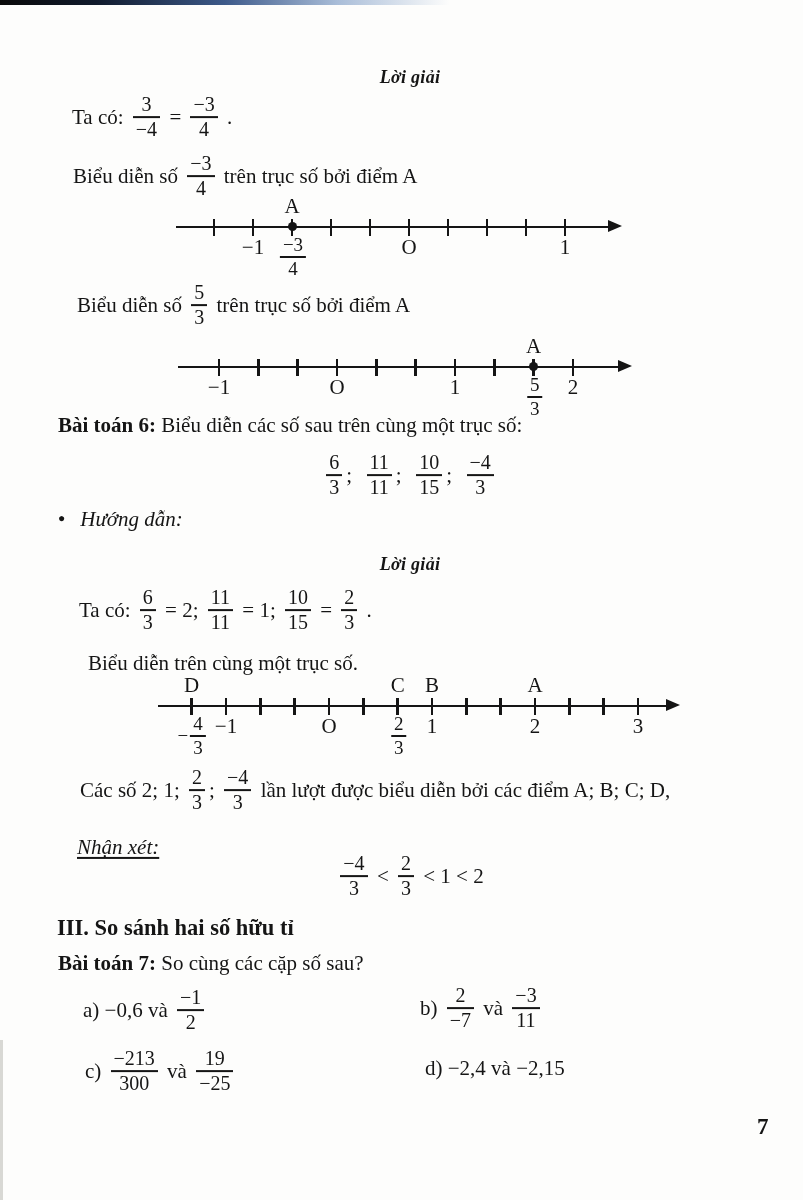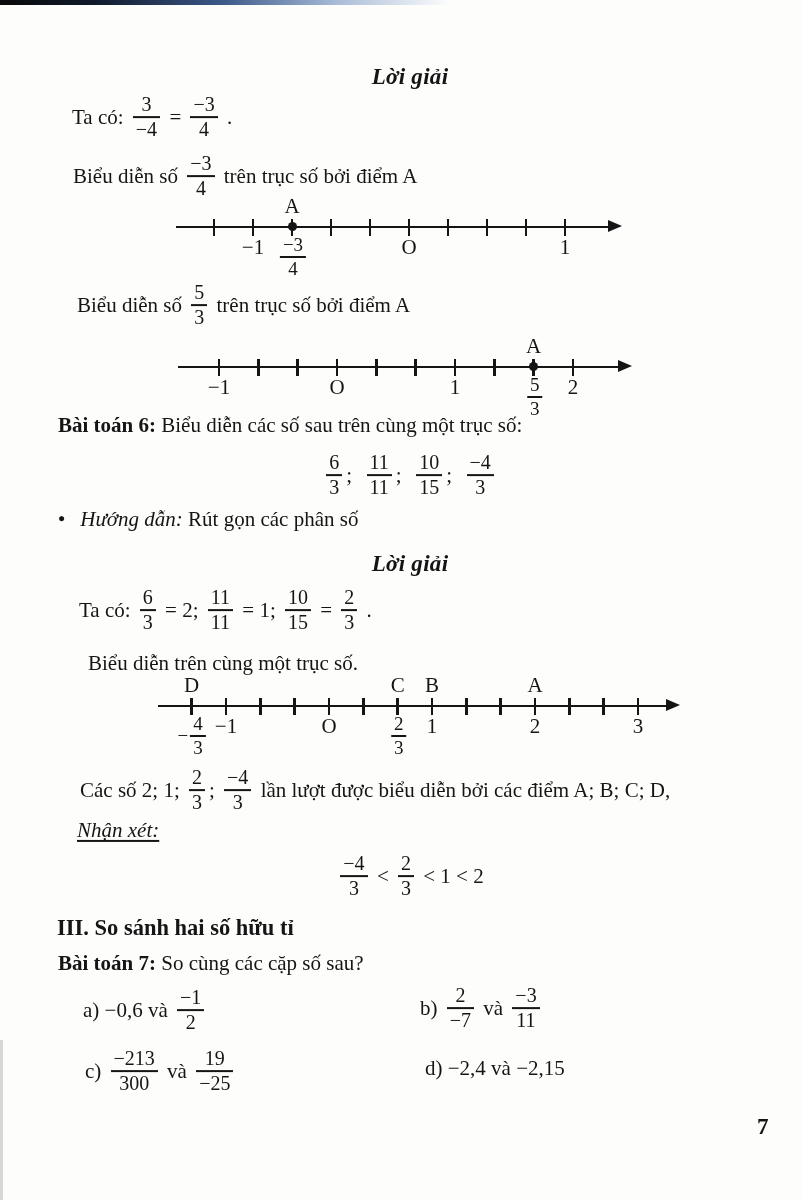--- a/index.html
+++ b/index.html
@@ -6,21 +6,21 @@
   .page{
     position:relative;width:803px;height:1200px;margin:0 auto;background:#fdfdfc;
     font-family:"Liberation Serif","DejaVu Serif",serif;color:#151515;font-size:21px;
     overflow:hidden;
   }
   .topbar{position:absolute;top:0;left:0;width:100%;height:5px;
     background:linear-gradient(90deg,#0a0a0a 0%,#101a2c 12%,#3d5a8a 28%,#a9bdd8 42%,rgba(255,255,255,0) 56%);}
   .leftedge{position:absolute;left:0;top:1040px;width:3px;height:160px;background:#d8d8d4;}
   .row{position:absolute;display:flex;align-items:center;white-space:pre;transform:translateY(-50%);line-height:1.15;}
   .center{left:17px;right:0;justify-content:center;}
-  .bih{font-weight:bold;font-style:italic;font-size:23px;letter-spacing:.3px;margin-top:24px;}
+  .bih{font-weight:bold;font-style:italic;font-size:18px;letter-spacing:.3px;margin-top:24px;}
   .bold{font-weight:bold;}
   .sec-h{font-weight:bold;font-size:22.5px;}
   .it{font-style:italic;}
   .u-it{font-style:italic;text-decoration:underline;text-underline-offset:3px;}
   .bullet{font-size:12px;margin-right:15px;}
   .frac{display:inline-flex;flex-direction:column;align-items:stretch;text-align:center;
     font-size:20px;line-height:1.02;margin:0 4px;}
   .frac .bar{height:0;border-top:2px solid #151515;margin:2px 0 1px 0;}
   .frac .num,.frac .den{padding:0 3px;}
   .nl-line{position:absolute;height:0;border-top:2.5px solid #151515;}
@@ -77,21 +77,20 @@
     <span class="frac"><span class="num">11</span><span class="bar"></span><span class="den">11</span></span>
     <span>;  </span>
     <span class="frac"><span class="num">10</span><span class="bar"></span><span class="den">15</span></span>
     <span>;  </span>
     <span class="frac"><span class="num">−4</span><span class="bar"></span><span class="den">3</span></span>
   </div>
 
   <div class="row" style="top:519px;left:58px">
     <span class="bullet">●</span>
     <span class="it">Hướng dẫn:</span>
-    <span> Rút gọn các phân số</span>
   </div>
 
   <div class="row center" style="top:552px">
     <span class="bih">Lời giải</span>
   </div>
 
   <div class="row" style="top:610px;left:79px">
     <span>Ta có: </span>
     <span class="frac"><span class="num">6</span><span class="bar"></span><span class="den">3</span></span>
     <span> = 2; </span>
@@ -108,21 +107,21 @@
   </div>
 
   <div class="row" style="top:790px;left:80px">
     <span>Các số 2; 1; </span>
     <span class="frac"><span class="num">2</span><span class="bar"></span><span class="den">3</span></span>
     <span>; </span>
     <span class="frac"><span class="num">−4</span><span class="bar"></span><span class="den">3</span></span>
     <span> lần lượt được biểu diễn bởi các điểm A; B; C; D,</span>
   </div>
 
-  <div class="row" style="top:830px;left:77px">
+  <div class="row" style="top:847px;left:77px">
     <span class="u-it">Nhận xét:</span>
   </div>
 
   <div class="row center" style="top:876px">
     <span class="frac"><span class="num">−4</span><span class="bar"></span><span class="den">3</span></span>
     <span> &lt; </span>
     <span class="frac"><span class="num">2</span><span class="bar"></span><span class="den">3</span></span>
     <span> &lt; 1 &lt; 2</span>
   </div>
 

